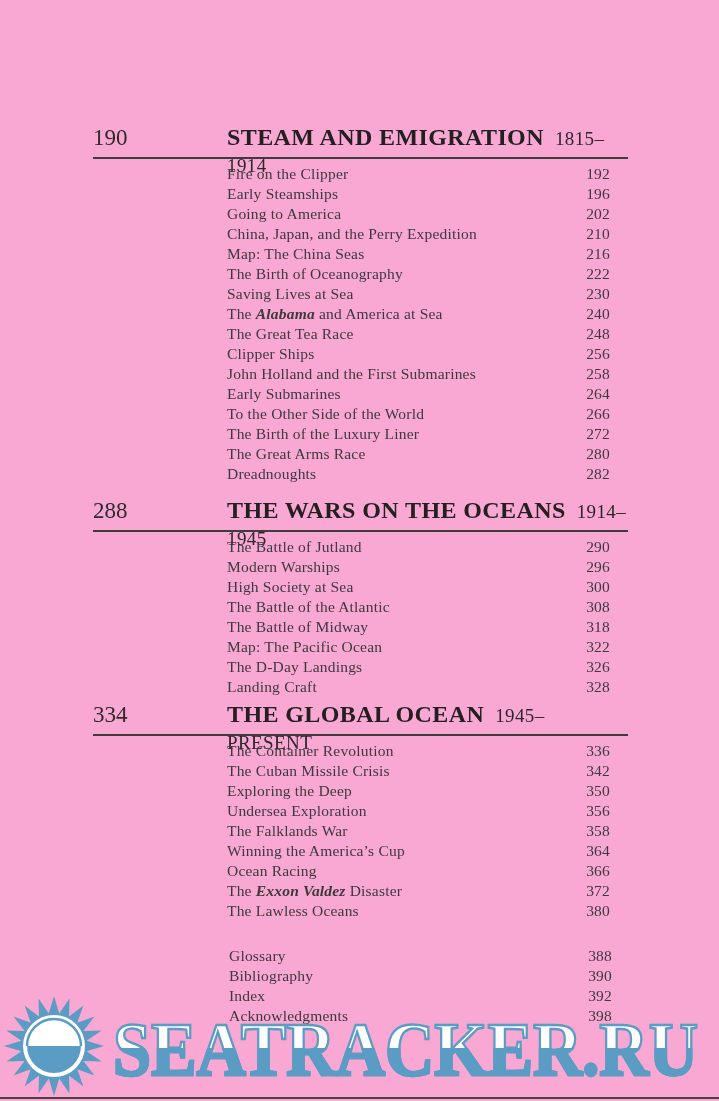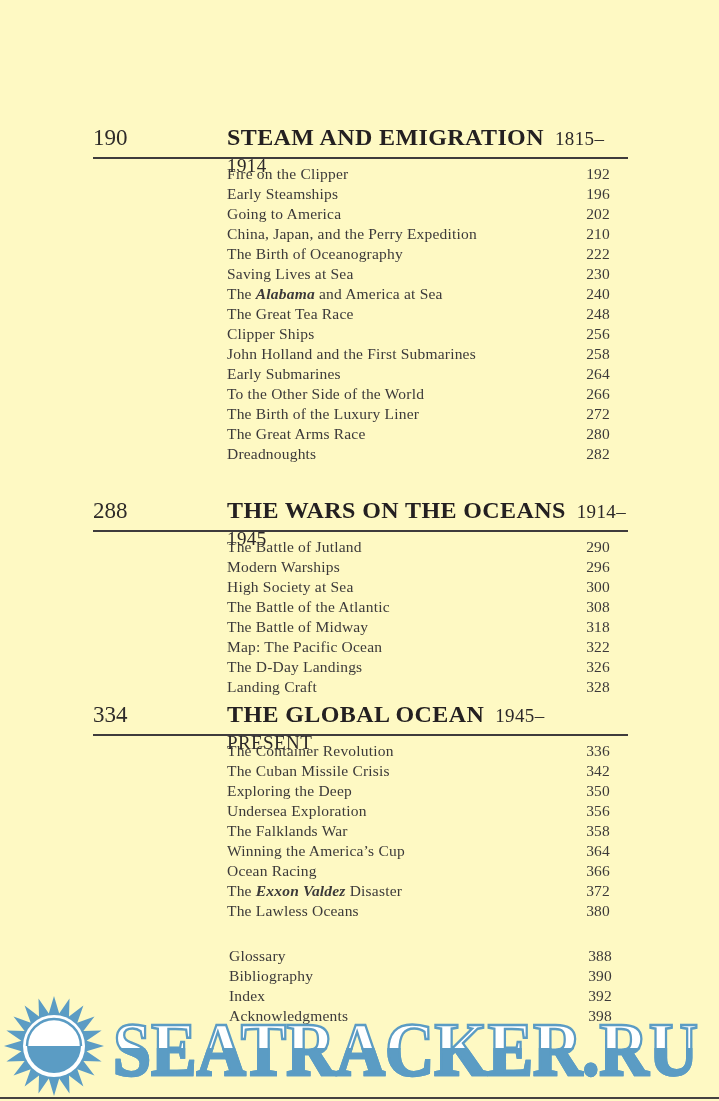--- a/index.html
+++ b/index.html
@@ -1,17 +1,17 @@
 <!DOCTYPE html>
 <html><head>
 <meta charset="utf-8">
 <style>
   html,body{margin:0;padding:0;background:#ffffff;}
   .page{
-    position:relative;width:719px;height:1101px;background:#fef9c3;overflow:hidden;
+    position:relative;width:719px;height:1101px;background:#f9a8d4;overflow:hidden;
     font-family:"Liberation Serif","DejaVu Serif",serif;
   }
   .toc-section{position:absolute;left:93px;width:535px;}
   .sec-head{display:flex;align-items:baseline;height:30px;}
   .sec-num{flex:0 0 134px;font-size:23px;color:#2e2b29;}
   .sec-title{margin:0;font-size:24px;font-weight:bold;color:#242021;letter-spacing:.4px;display:inline;font-family:Liberation Serif, serif;}
   .sec-dates{font-size:19px;font-weight:normal;color:#2c2829;margin-left:11px;letter-spacing:.4px;}
   .rule{height:2px;background:#3f3c3c;margin-top:3px;}
   ul.entries{list-style:none;margin:6px 0 0 134px;padding:0;width:383px;}
   ul.back-entries{position:absolute;list-style:none;margin:2px;padding:0;left:227px;top:945px;width:383px;}
@@ -46,20 +46,24 @@
         </li>
         <li class="entry">
           <span class="entry-title"><span>Going to America</span></span>
           <span class="entry-page">202</span>
         </li>
         <li class="entry">
           <span class="entry-title"><span>China, Japan, and the Perry Expedition</span></span>
           <span class="entry-page">210</span>
         </li>
         <li class="entry">
+          <span class="entry-title"><span>Map: The China Seas</span></span>
+          <span class="entry-page">216</span>
+        </li>
+        <li class="entry">
           <span class="entry-title"><span>The Birth of Oceanography</span></span>
           <span class="entry-page">222</span>
         </li>
         <li class="entry">
           <span class="entry-title"><span>Saving Lives at Sea</span></span>
           <span class="entry-page">230</span>
         </li>
         <li class="entry">
           <span class="entry-title"><span>The </span><i>Alabama</i><span> and America at Sea</span></span>
           <span class="entry-page">240</span>

